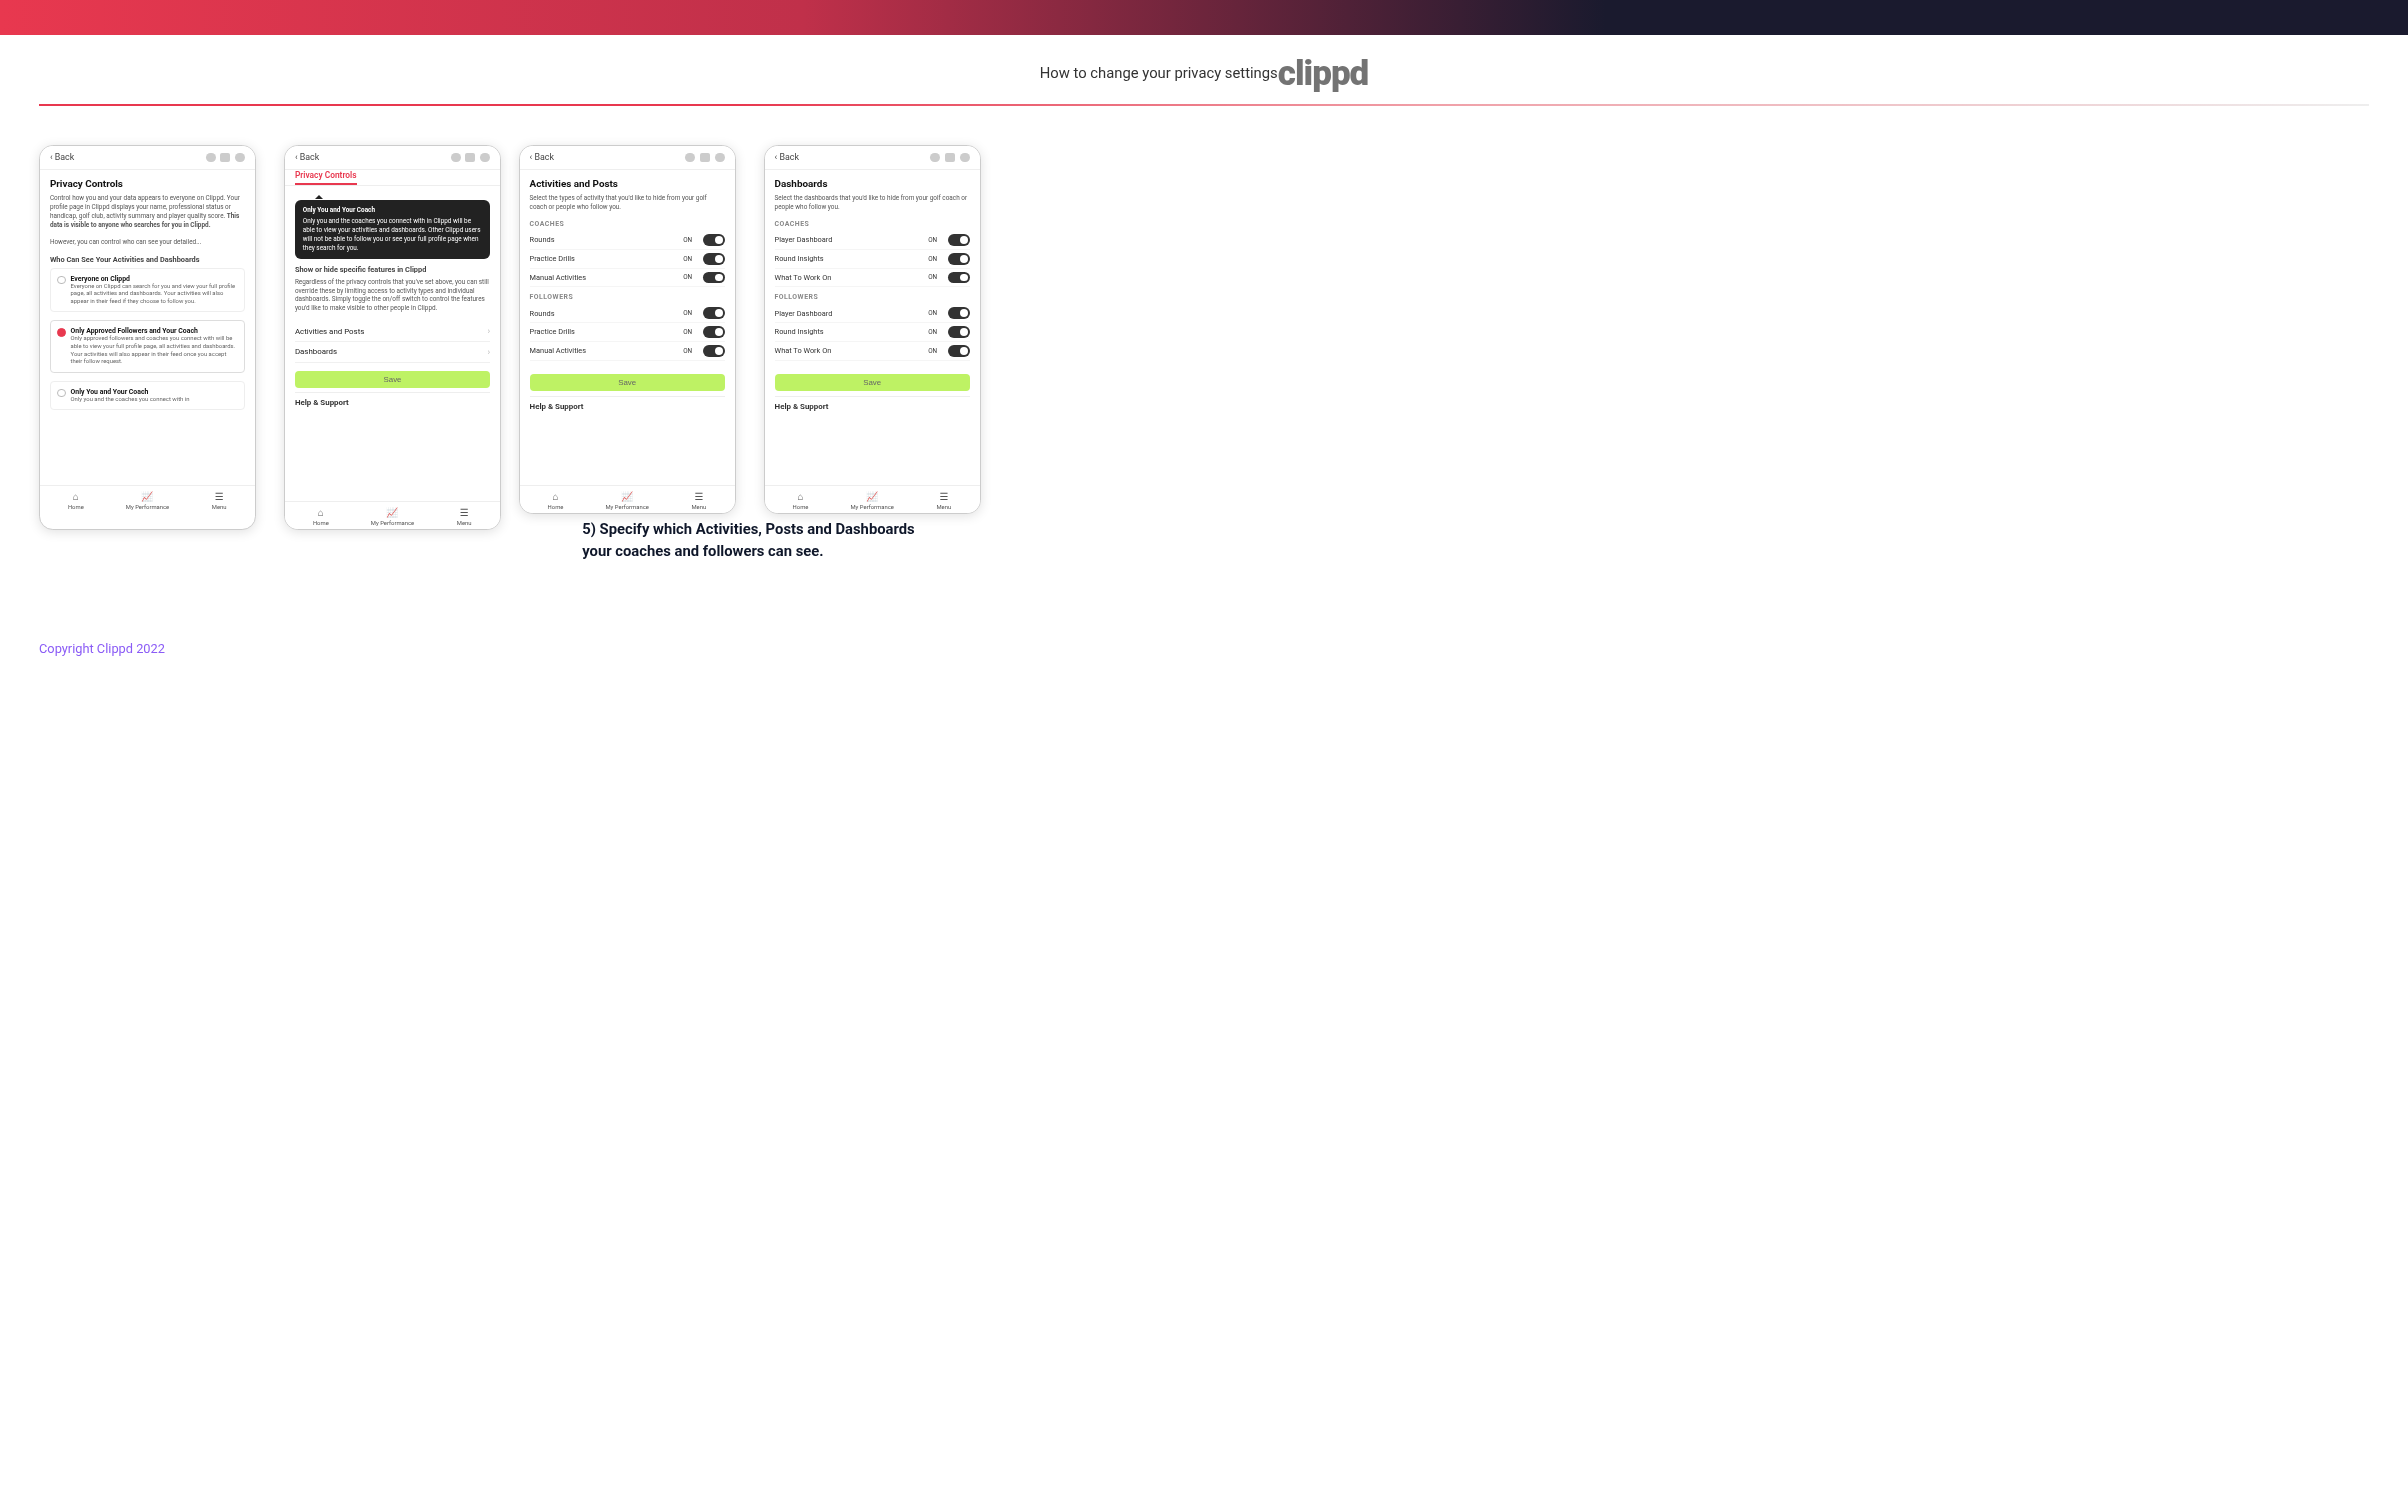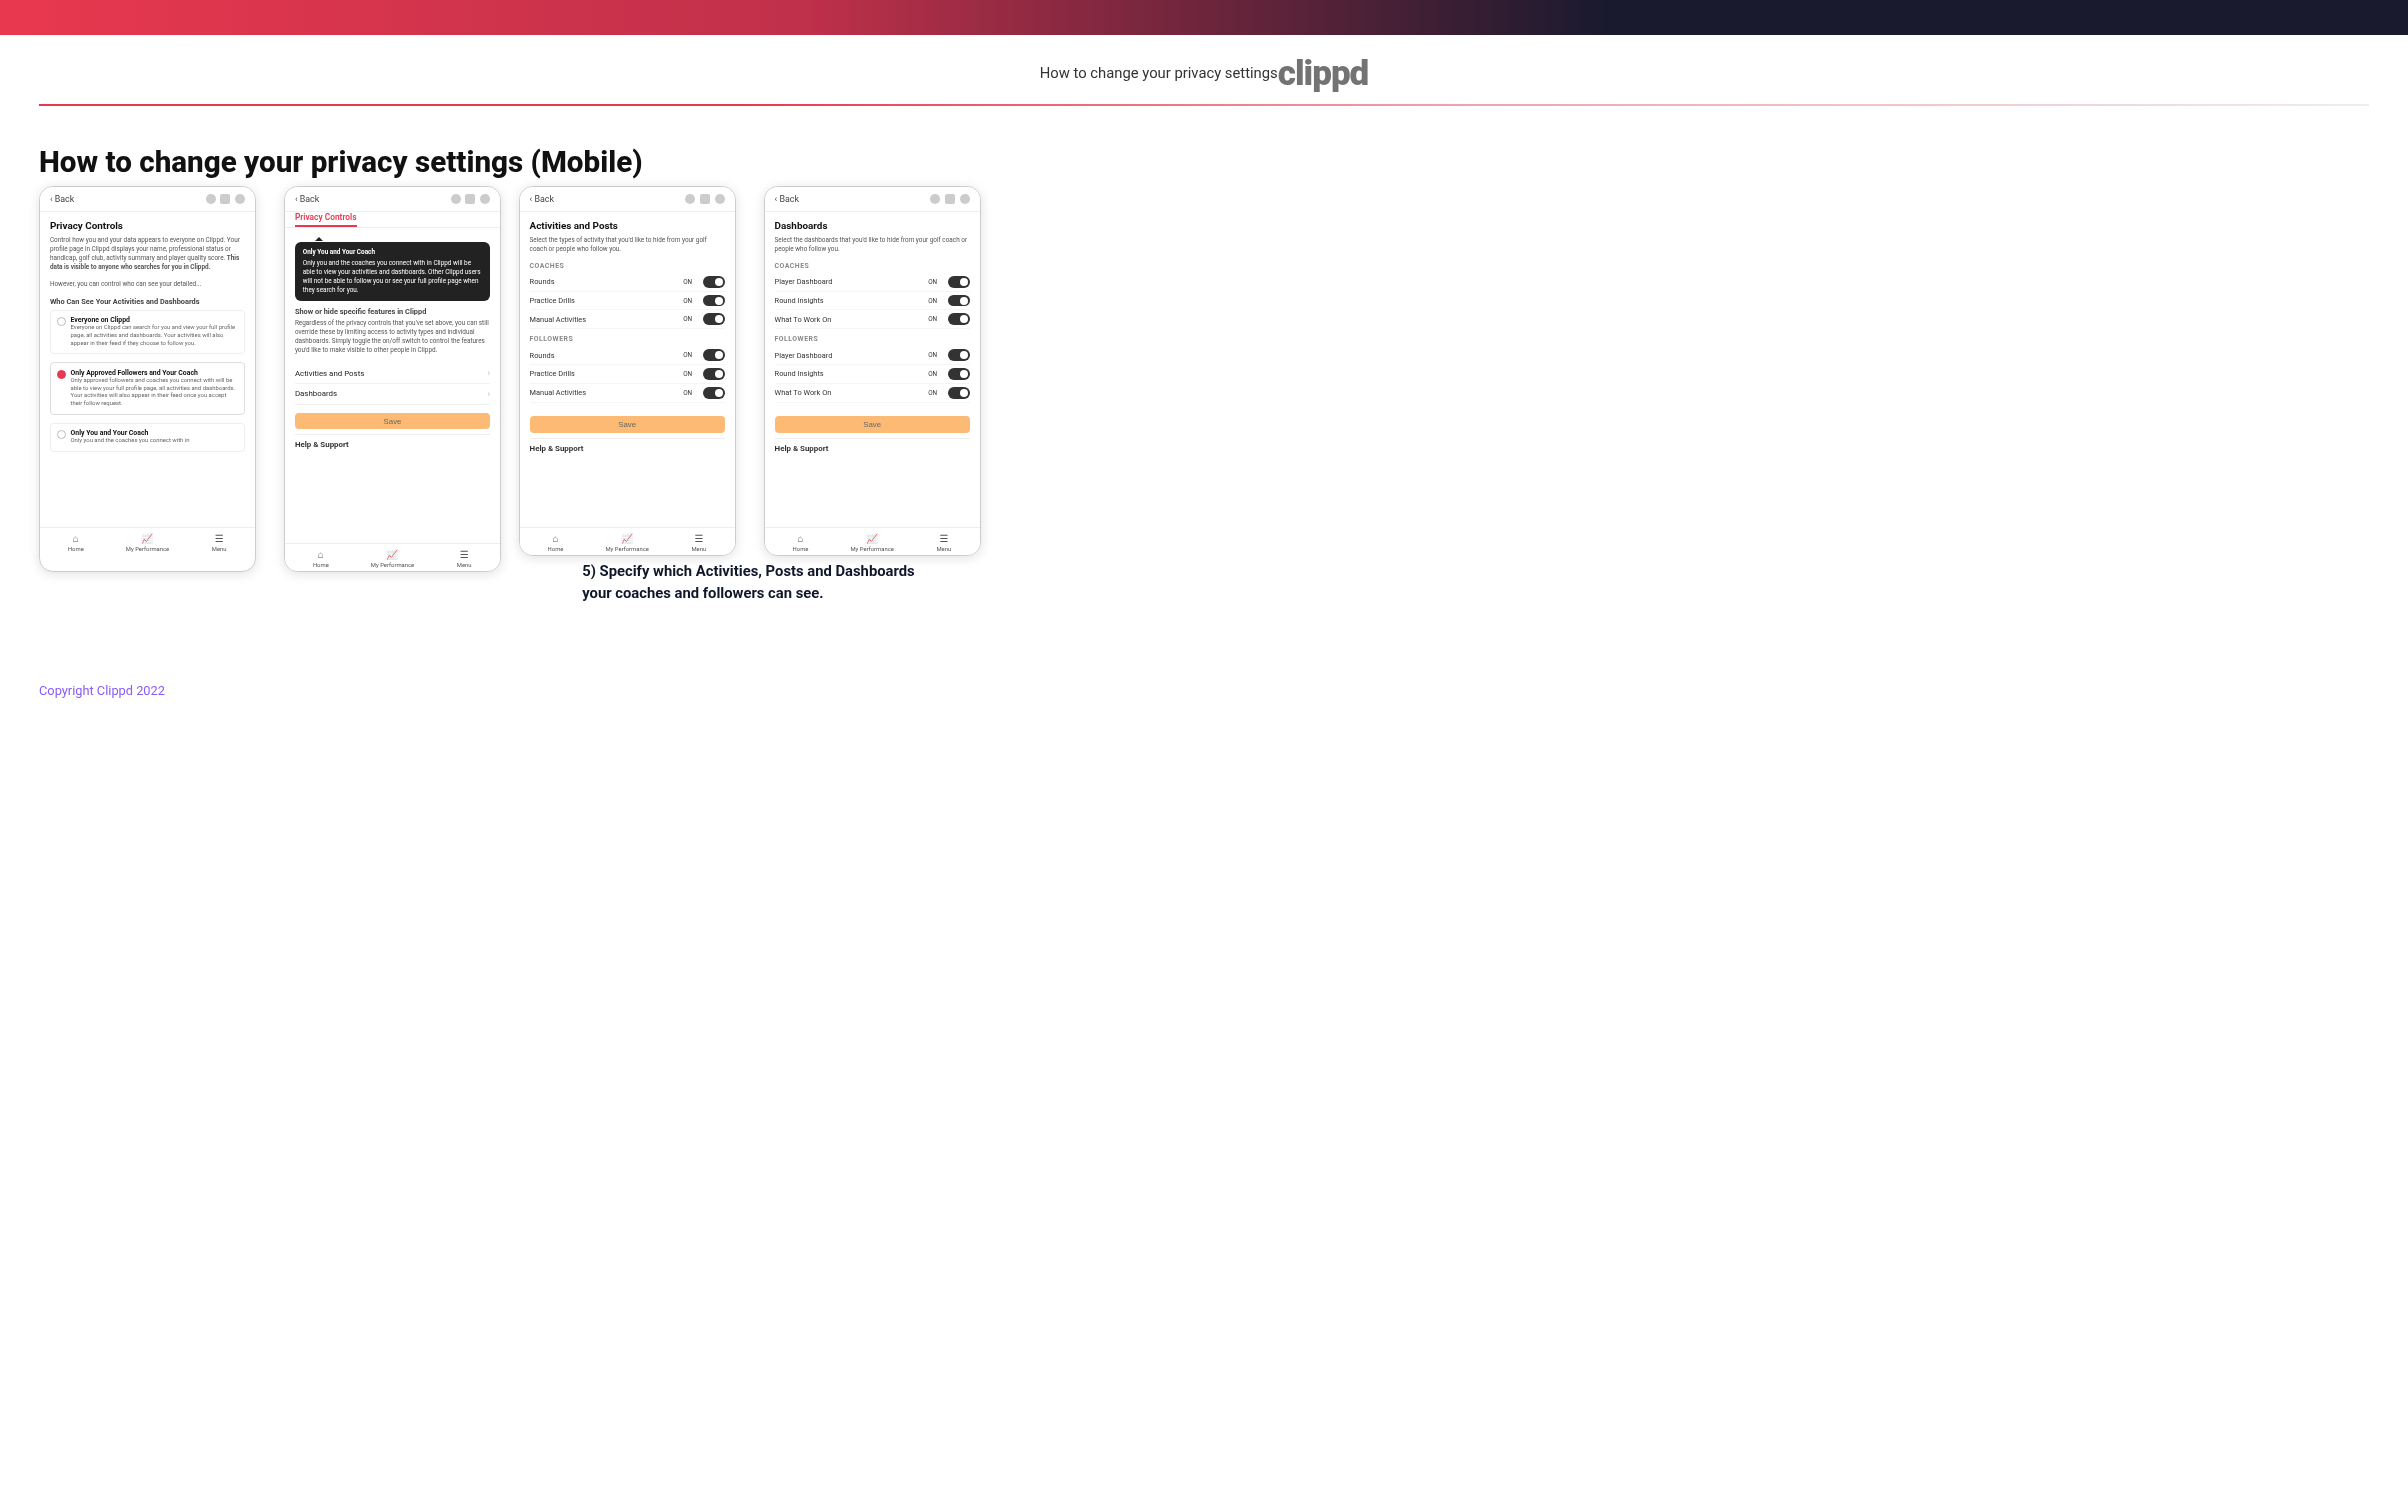--- a/index.html
+++ b/index.html
@@ -212,21 +212,21 @@
     }
     .phone-tab-label {
       font-size: 5.9px;
       color: #555;
     }
 
     
     .phone-save-btn {
       width: 100%;
       padding: 3.9px;
-      background: #fdba74;
+      background: #bef264;
       border: none;
       border-radius: 3.9px;
       font-size: 7.9px;
       color: #666;
       text-align: center;
       margin-top: 7.9px;
       margin-bottom: 4.9px;
     }
 
     .phone-help {
@@ -345,21 +345,20 @@
 <div class="top-bar"></div>
 
 <div class="header">
   <span class="header-title">How to change your privacy settings</span>
   <span class="logo">clippd</span>
 </div>
 <div class="header-divider"></div>
 
 <div class="main">
 
-  <h1 class="page-heading">How to change your privacy settings (Mobile)</h1>
 
   <div class="four-phones">
 
     <div class="phones-and-caption">
       <div class="phones-pair">
 
         <div class="phone">
           <div class="phone-header">
             <span class="phone-back">‹ Back</span>
             <div class="phone-icons">

